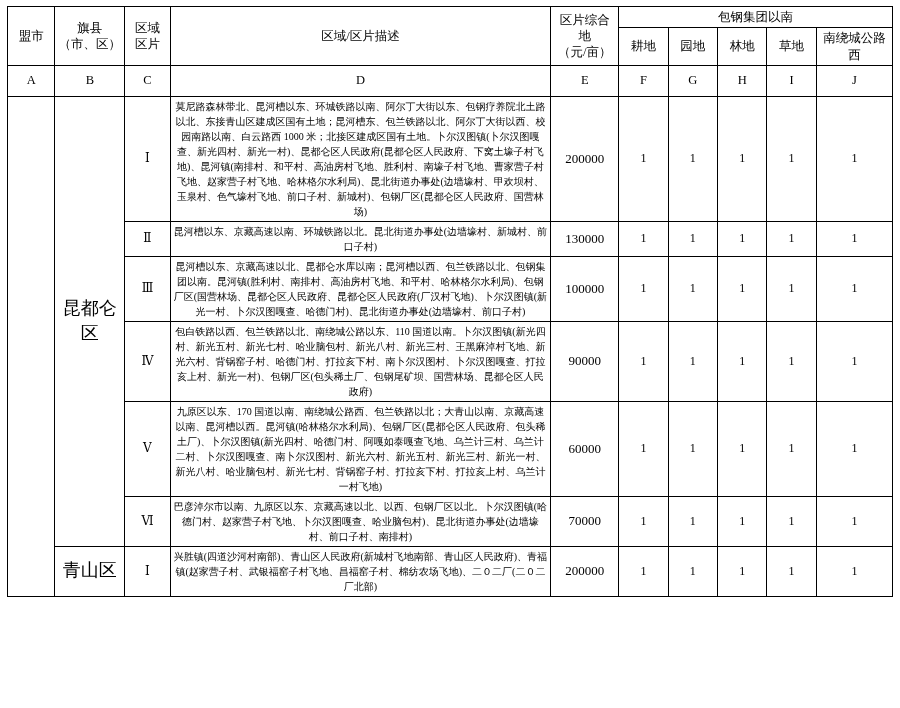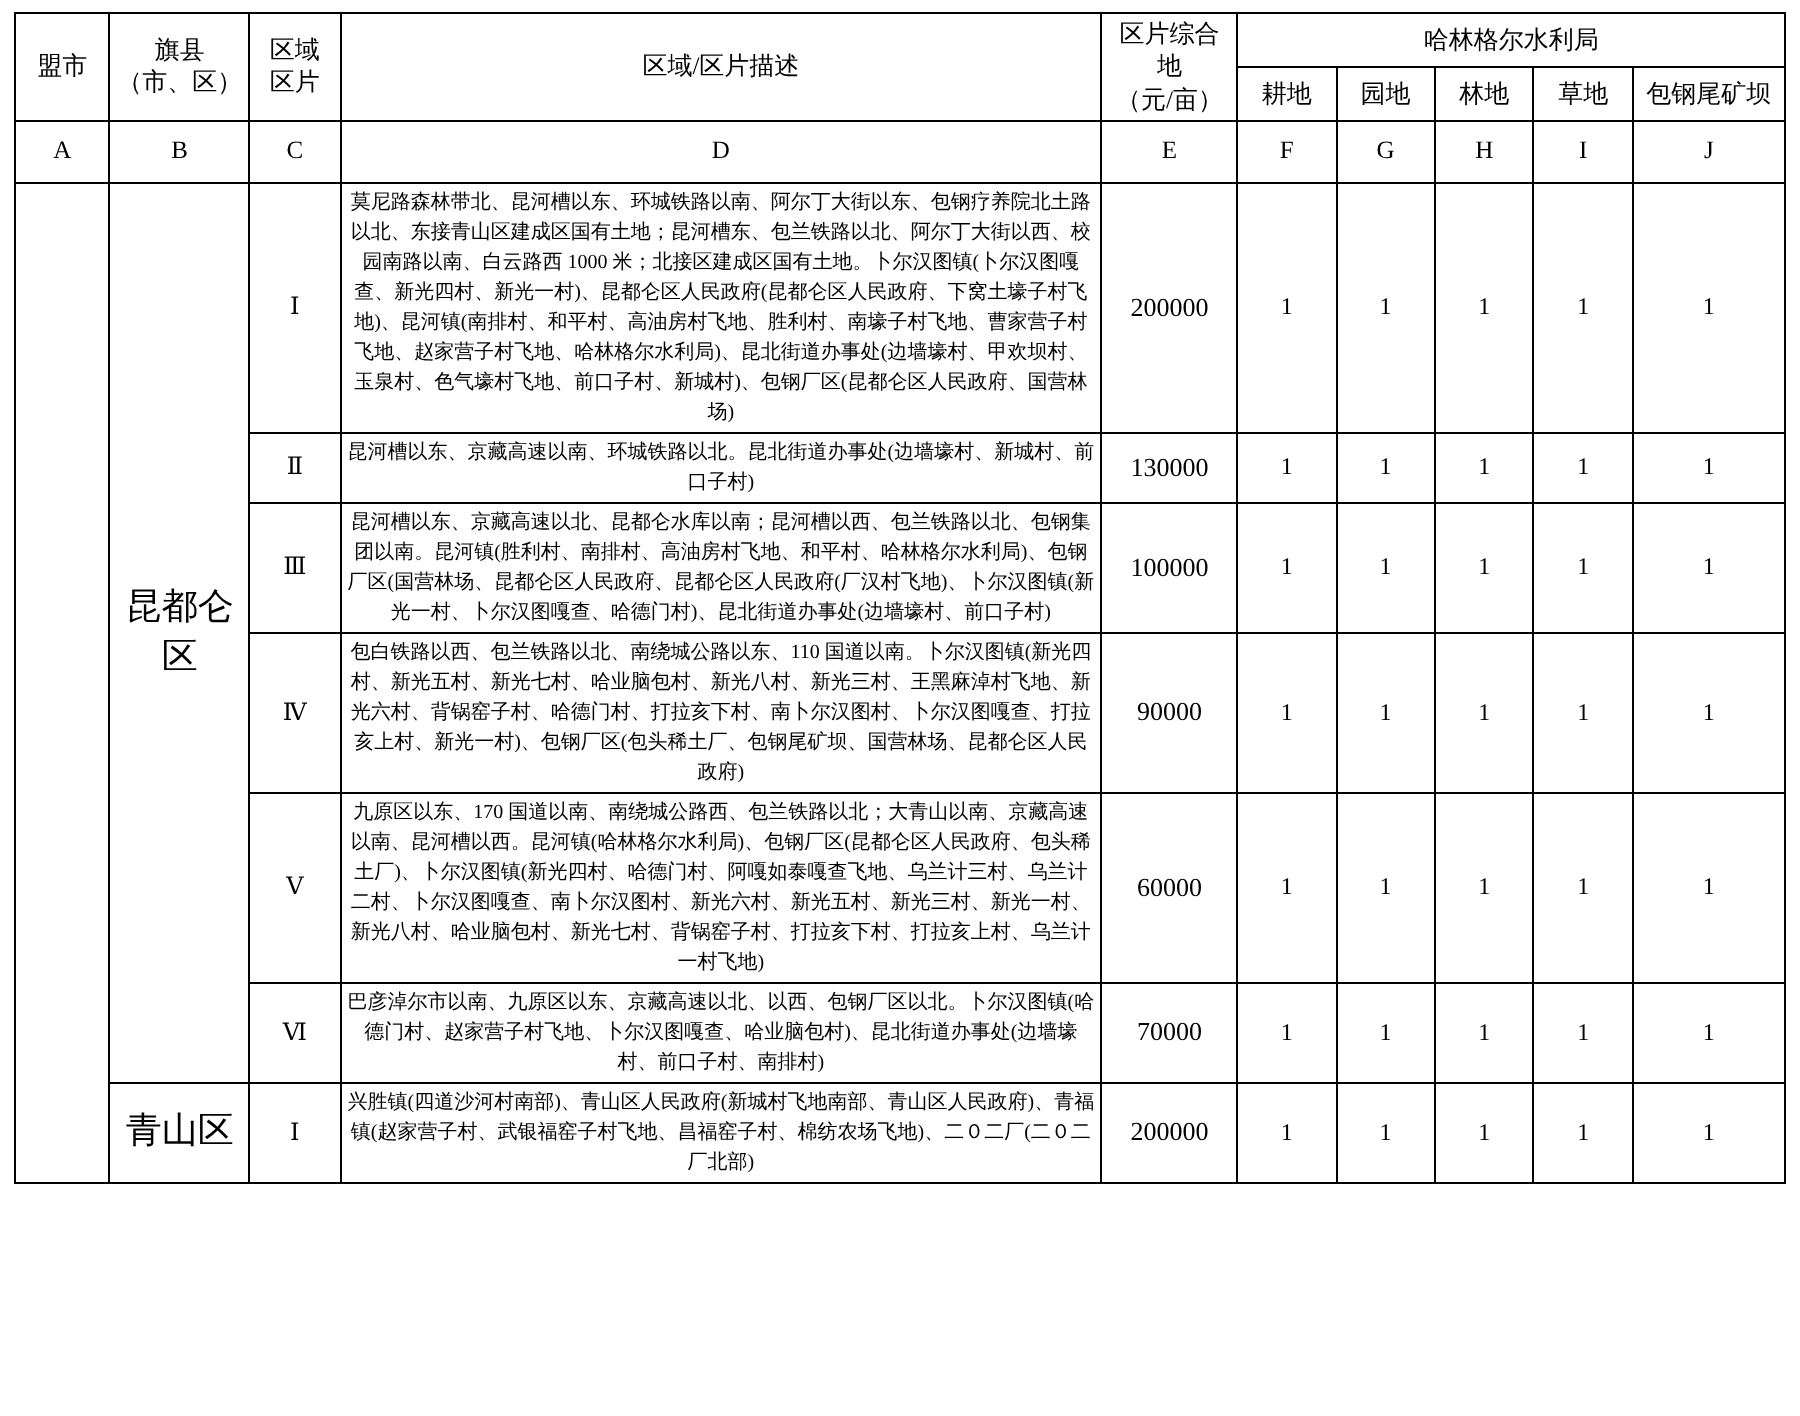--- a/index.html
+++ b/index.html
@@ -102,28 +102,28 @@
         <th class="hdr-cell" rowspan="2">
           <span class="sub-line">区域</span>
           <span class="sub-line">区片</span>
         </th>
         <th class="hdr-cell" rowspan="2">区域/区片描述</th>
         <th class="hdr-cell" rowspan="2">
           <span class="sub-line">区片综合</span>
           <span class="sub-line">地</span>
           <span class="sub-line">（元/亩）</span>
         </th>
-        <th class="hdr-cell" colspan="5">哈林格尔水利局</th>
+        <th class="hdr-cell" colspan="5">包钢集团以南</th>
       </tr>
       <tr>
         <th class="hdr-cell">耕地</th>
         <th class="hdr-cell">园地</th>
         <th class="hdr-cell">林地</th>
         <th class="hdr-cell">草地</th>
-        <th class="hdr-cell">包钢尾矿坝</th>
+        <th class="hdr-cell">南绕城公路西</th>
       </tr>
     </thead>
     <tbody id="tbody">
         <tr class="letter-row">
           <td>A</td>
           <td>B</td>
           <td>C</td>
           <td>D</td>
           <td>E</td>
           <td>F</td>

